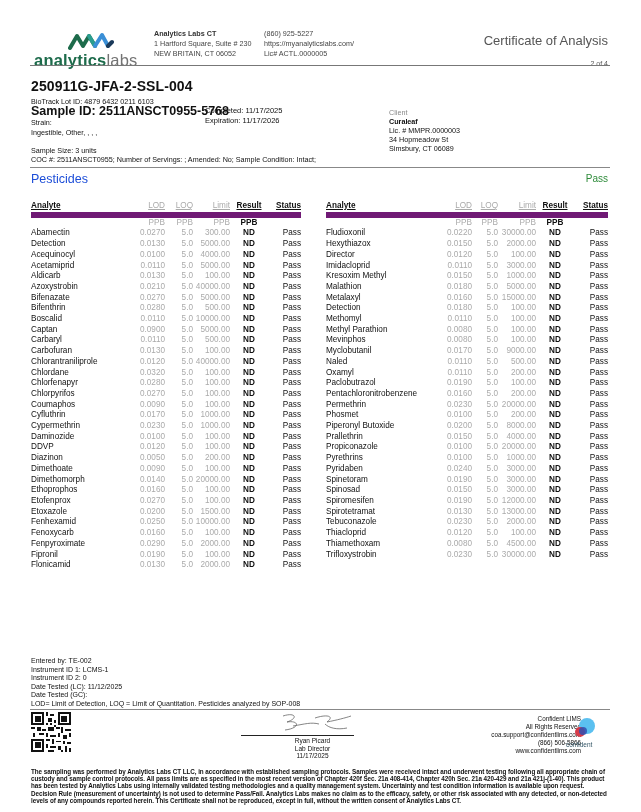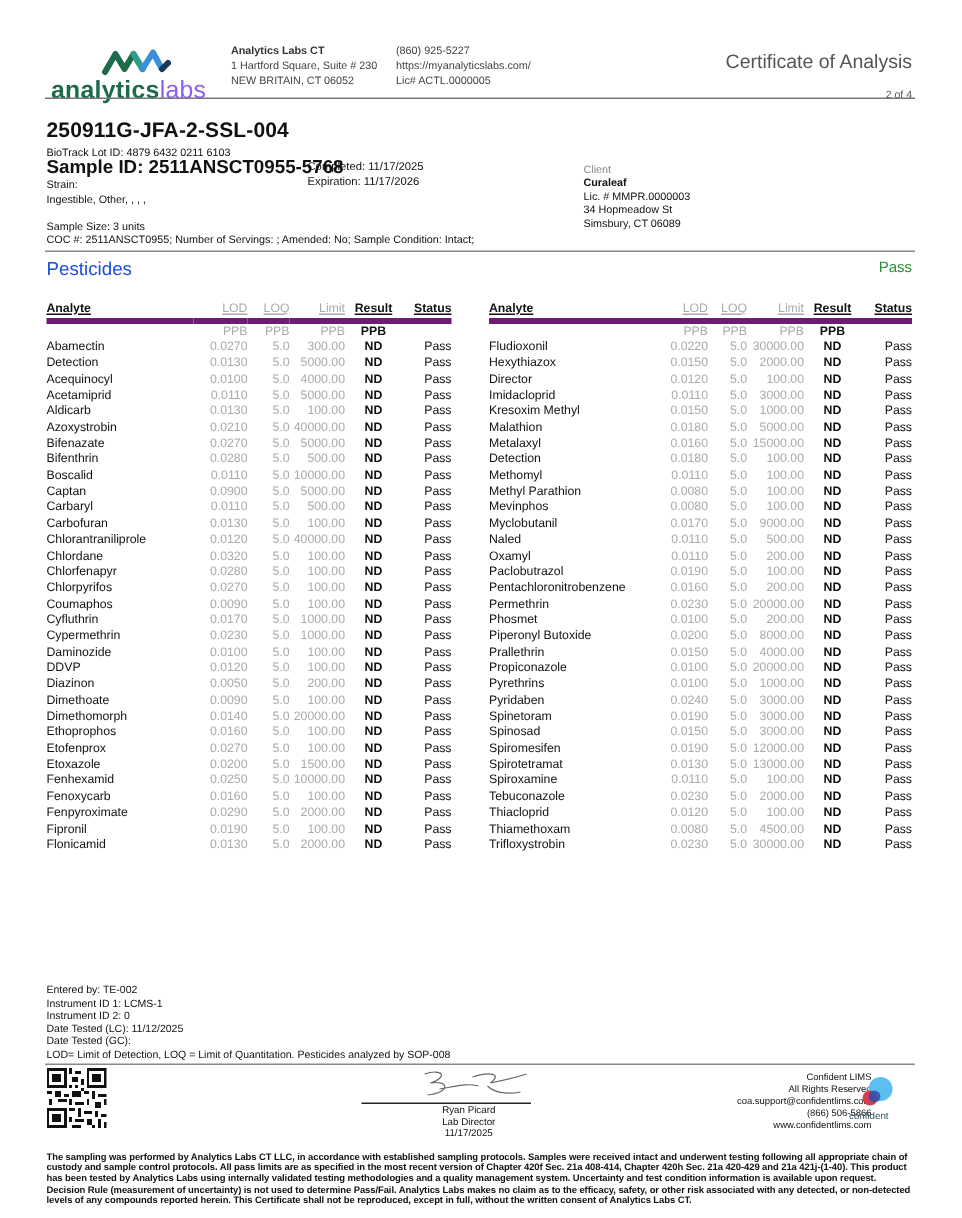--- a/index.html
+++ b/index.html
@@ -5,21 +5,21 @@
   * { box-sizing: border-box; margin: 0; padding: 0; }
   html, body { width: 641px; height: 812px; background: #ffffff; overflow: hidden; }
   body { font-family: "Liberation Sans", "DejaVu Sans", sans-serif; color: #111; position: relative; }
 
   
   .header { position: absolute; left: 0; top: 0; width: 641px; height: 75px; }
   .logo { position: absolute; left: 34px; top: 27px; width: 110px; height: 46px; }
   .logo-mark { position: absolute; left: 34px; top: 4px; }
   .logo-text { position: absolute; left: 0; top: 24px; font-size: 16.5px; letter-spacing: 0.2px; }
   .logo-text .bold { color: #1d6b4b; font-weight: bold; }
-  .logo-text .light { color: #8b5cf6; }
+  .logo-text .light { color: #737373; }
   .header-rule { position: absolute; left: 30px; top: 65px; width: 580px; height: 1px; background: #777; }
   .company { position: absolute; left: 154px; top: 29px; font-size: 7.2px; line-height: 10px; color: #444; }
   .company .name { font-weight: bold; color: #333; }
   .contact { position: absolute; left: 264px; top: 29px; font-size: 7.2px; line-height: 10px; color: #444; }
   .coa-title { position: absolute; right: 33px; top: 33px; font-size: 13px; color: #555; }
   .page-num { position: absolute; right: 33px; top: 60px; font-size: 7px; color: #555; }
 
   
   .batch-title { position: absolute; left: 31px; top: 78px; font-size: 14px; font-weight: bold; color: #111; letter-spacing: 0.1px; }
   .biotrack { position: absolute; left: 31px; top: 97px; font-size: 7.2px; color: #111; }
@@ -33,21 +33,21 @@
   .section-rule { position: absolute; left: 30px; top: 167px; width: 580px; height: 1px; background: #888; }
   .section-title { position: absolute; left: 31px; top: 172px; font-size: 12.5px; color: #1d4ed8; }
   .section-status { position: absolute; right: 33px; top: 173px; font-size: 10px; color: #2e8b3a; }
 
   
   table.pest { position: absolute; top: 201px; border-collapse: collapse; font-size: 8.2px; }
   table.pest.left { left: 31px; width: 270px; }
   table.pest.right { left: 326px; width: 282px; }
   table.pest th, table.pest td { padding: 0; height: 10.7px; line-height: 10.7px; white-space: nowrap; }
   table.pest th { font-weight: bold; text-decoration: underline; }
-  table.pest thead tr.h1 th { border-bottom: 4px solid #701a75; height: 11px; margin-top: 16px; }
+  table.pest thead tr.h1 th { border-bottom: 6px solid #701a75; height: 11px; margin-top: 16px; }
   table.pest thead tr.h1 th.gray { color: #aaa; font-weight: normal; }
   table.pest thead tr.h2 th { text-decoration: none; font-weight: normal; color: #aaa; }
   table.pest thead tr.h2 th.res { color: #111; font-weight: bold; text-align: center; }
   .c-name { text-align: left; }
   .c-lod, .c-loq, .c-lim { text-align: right; color: #aaa; }
   .c-res { text-align: center; font-weight: bold; }
   .c-stat { text-align: right; }
   table.left .c-name { width: 98px; }
   table.left .c-lod { width: 36px; }
   table.left .c-loq { width: 28px; }
@@ -633,28 +633,20 @@
         <td class="c-loq">5.0</td>
         <td class="c-lim">12000.00</td>
         <td class="c-res">ND</td>
         <td class="c-stat">Pass</td>
       </tr>
       <tr>
         <td class="c-name">Spirotetramat</td>
         <td class="c-lod">0.0130</td>
         <td class="c-loq">5.0</td>
         <td class="c-lim">13000.00</td>
-        <td class="c-res">ND</td>
-        <td class="c-stat">Pass</td>
-      </tr>
-      <tr>
-        <td class="c-name">Spiroxamine</td>
-        <td class="c-lod">0.0110</td>
-        <td class="c-loq">5.0</td>
-        <td class="c-lim">100.00</td>
         <td class="c-res">ND</td>
         <td class="c-stat">Pass</td>
       </tr>
       <tr>
         <td class="c-name">Tebuconazole</td>
         <td class="c-lod">0.0230</td>
         <td class="c-loq">5.0</td>
         <td class="c-lim">2000.00</td>
         <td class="c-res">ND</td>
         <td class="c-stat">Pass</td>

